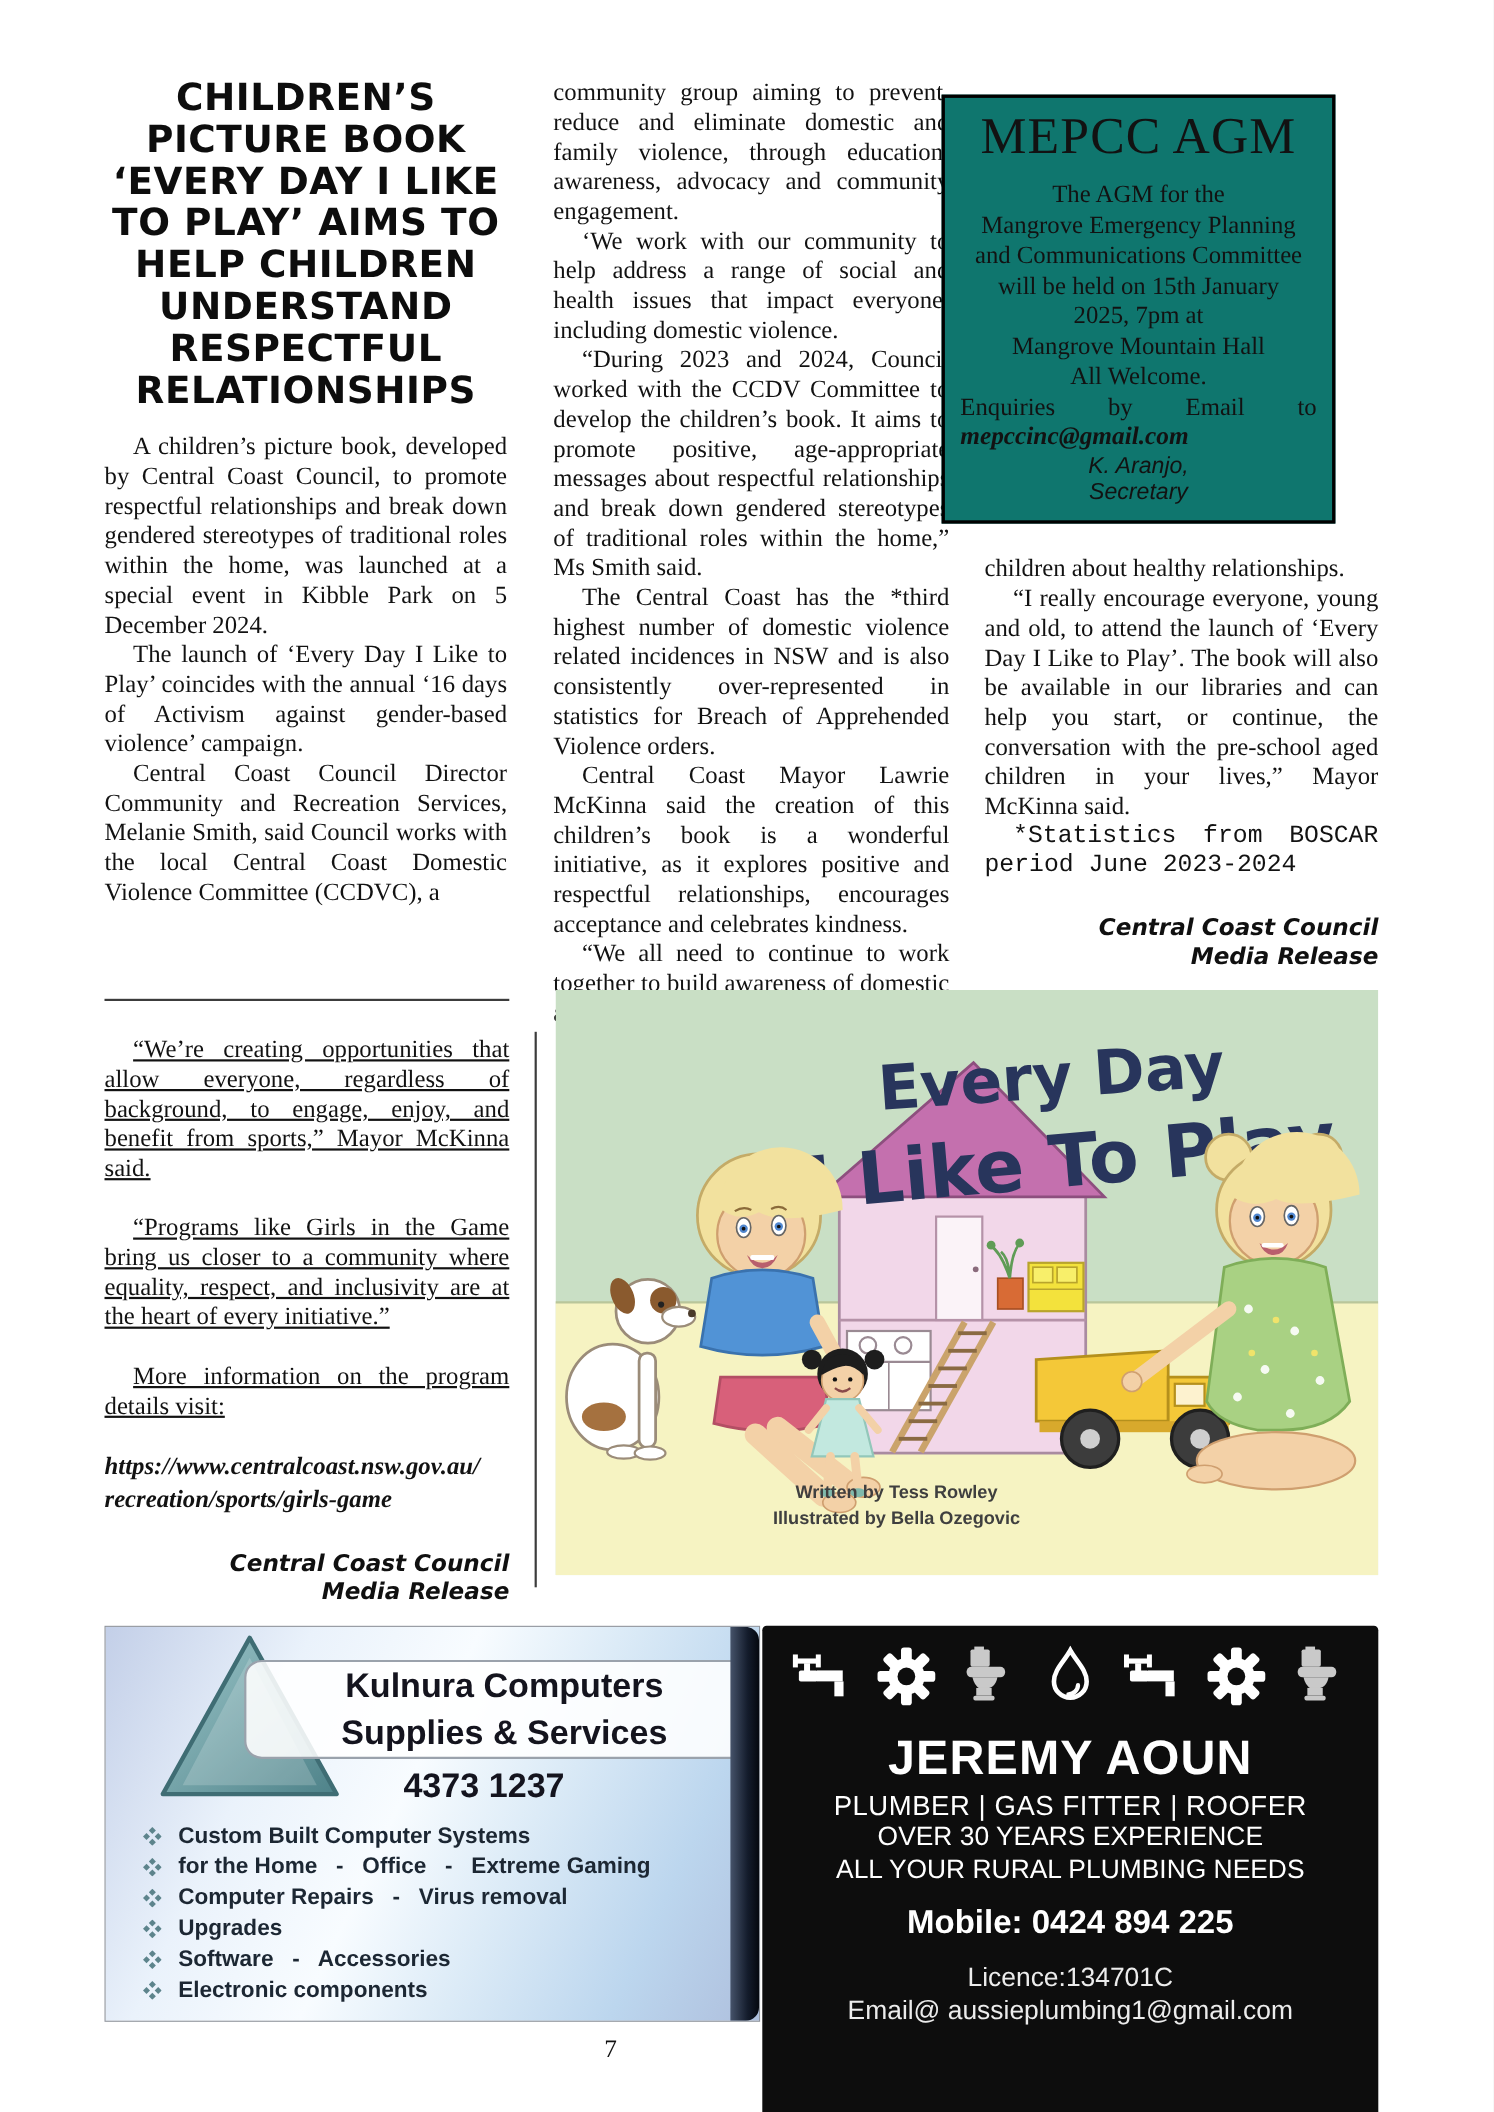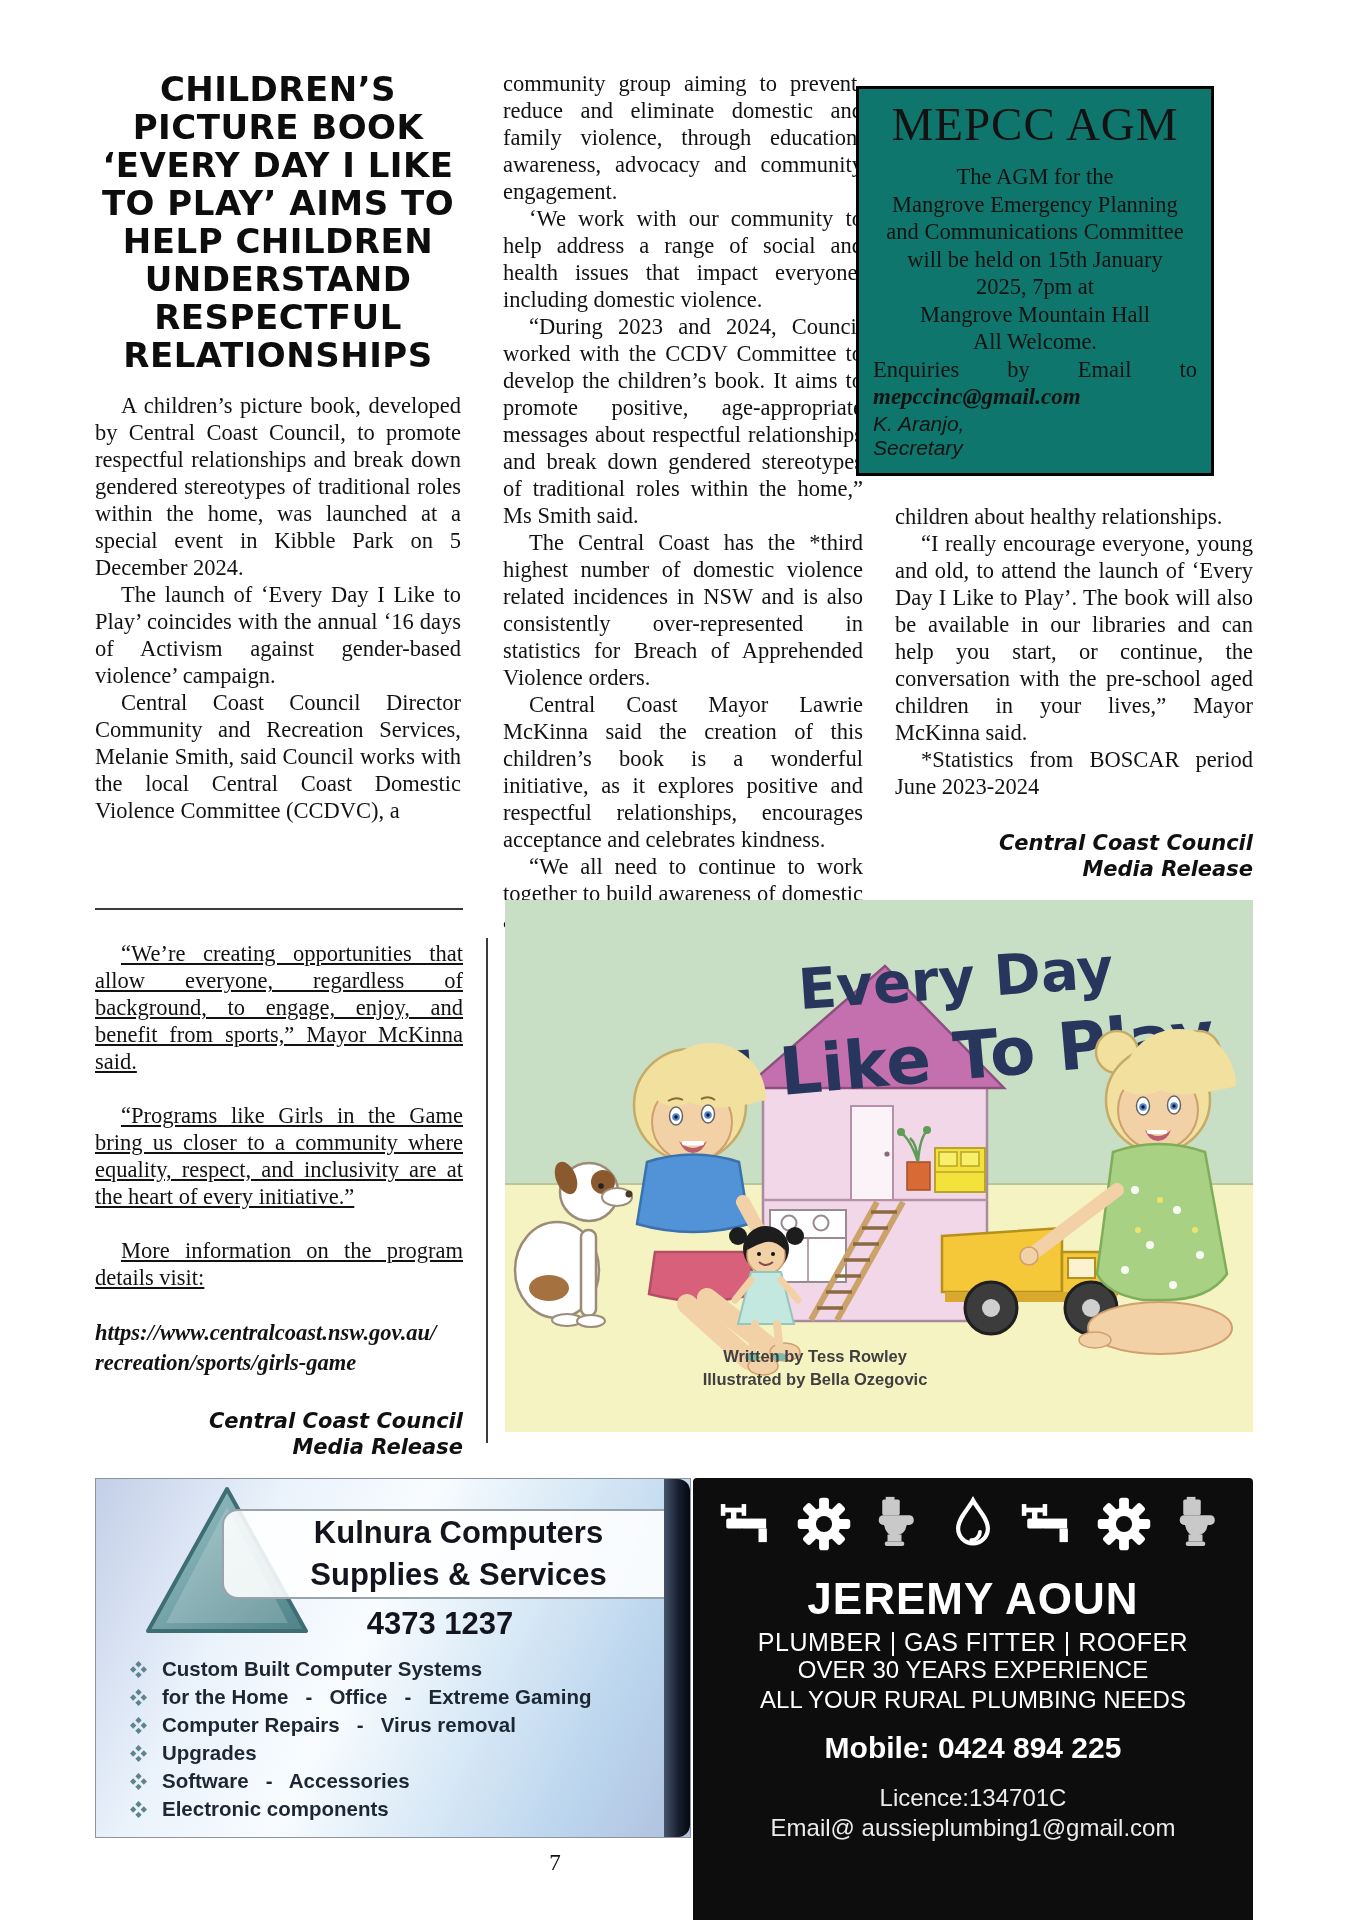--- a/index.html
+++ b/index.html
@@ -15,30 +15,30 @@
   .newscol p.cont{text-indent:0;}
   .col1-body{left:95px;top:392px;width:366px;}
   .col2{left:503px;top:70px;width:360px;}
   .col3{left:895px;top:503px;width:358px;}
   .rule-h{left:95px;top:908px;width:368px;height:2px;background:#3c3c3c;}
   .rule-v{left:486px;top:938px;width:2px;height:505px;background:#3c3c3c;}
   .article2{left:95px;top:940px;width:368px;}
   .article2 p{margin:0 0 27px;text-decoration:underline;}
   .url-block{font:italic 700 22.5px/30px "Liberation Serif",serif;margin:4px 0 0;}
   .credit{margin-top:30px;text-align:right;font:italic 600 21px/26px "DejaVu Sans",sans-serif;color:#101010;}
-  .footnote{margin-top:22px;}
+  .footnote{margin-top:22px;font-family:Liberation Mono, monospace;}
 
   
   .agm-box{left:856px;top:86px;width:358px;height:390px;box-sizing:border-box;
            border:3px solid #000;padding:8px 14px 8px;background:#0f766e;}
   .agm-title{text-align:center;font:400 47px/54px "Liberation Serif",serif;letter-spacing:1px;}
   .agm-lines{margin-top:12px;text-align:center;font:400 22.5px/27.5px "Liberation Serif",serif;}
   .agm-enquiries{display:flex;justify-content:space-between;font:400 22.5px/27.5px "Liberation Serif",serif;}
   .agm-email{font:italic 700 23px/27px "Liberation Serif",serif;}
-  .agm-sig{text-align:left;font:italic 400 21px/24px "Liberation Sans",sans-serif;margin-top:2px;}
+  .agm-sig{text-align:center;font:italic 400 21px/24px "Liberation Sans",sans-serif;margin-top:2px;}
 
   
   .illustration{left:505px;top:900px;width:748px;height:532px;}
 
   
   .kulnura{left:95px;top:1478px;width:596px;height:360px;border:1px solid #8f949c;box-sizing:border-box;
            background:linear-gradient(115deg,#c3cfe8 0%,#eaf2fb 25%,#f8fcff 45%,#dcebf7 62%,#bcd6ee 82%,#aebfdd 100%);
            overflow:hidden;}
   .kul-spine{position:absolute;right:0;top:0;bottom:0;width:26px;
              background:linear-gradient(90deg,#46536a 0%,#141c2c 60%,#05080f 100%);

